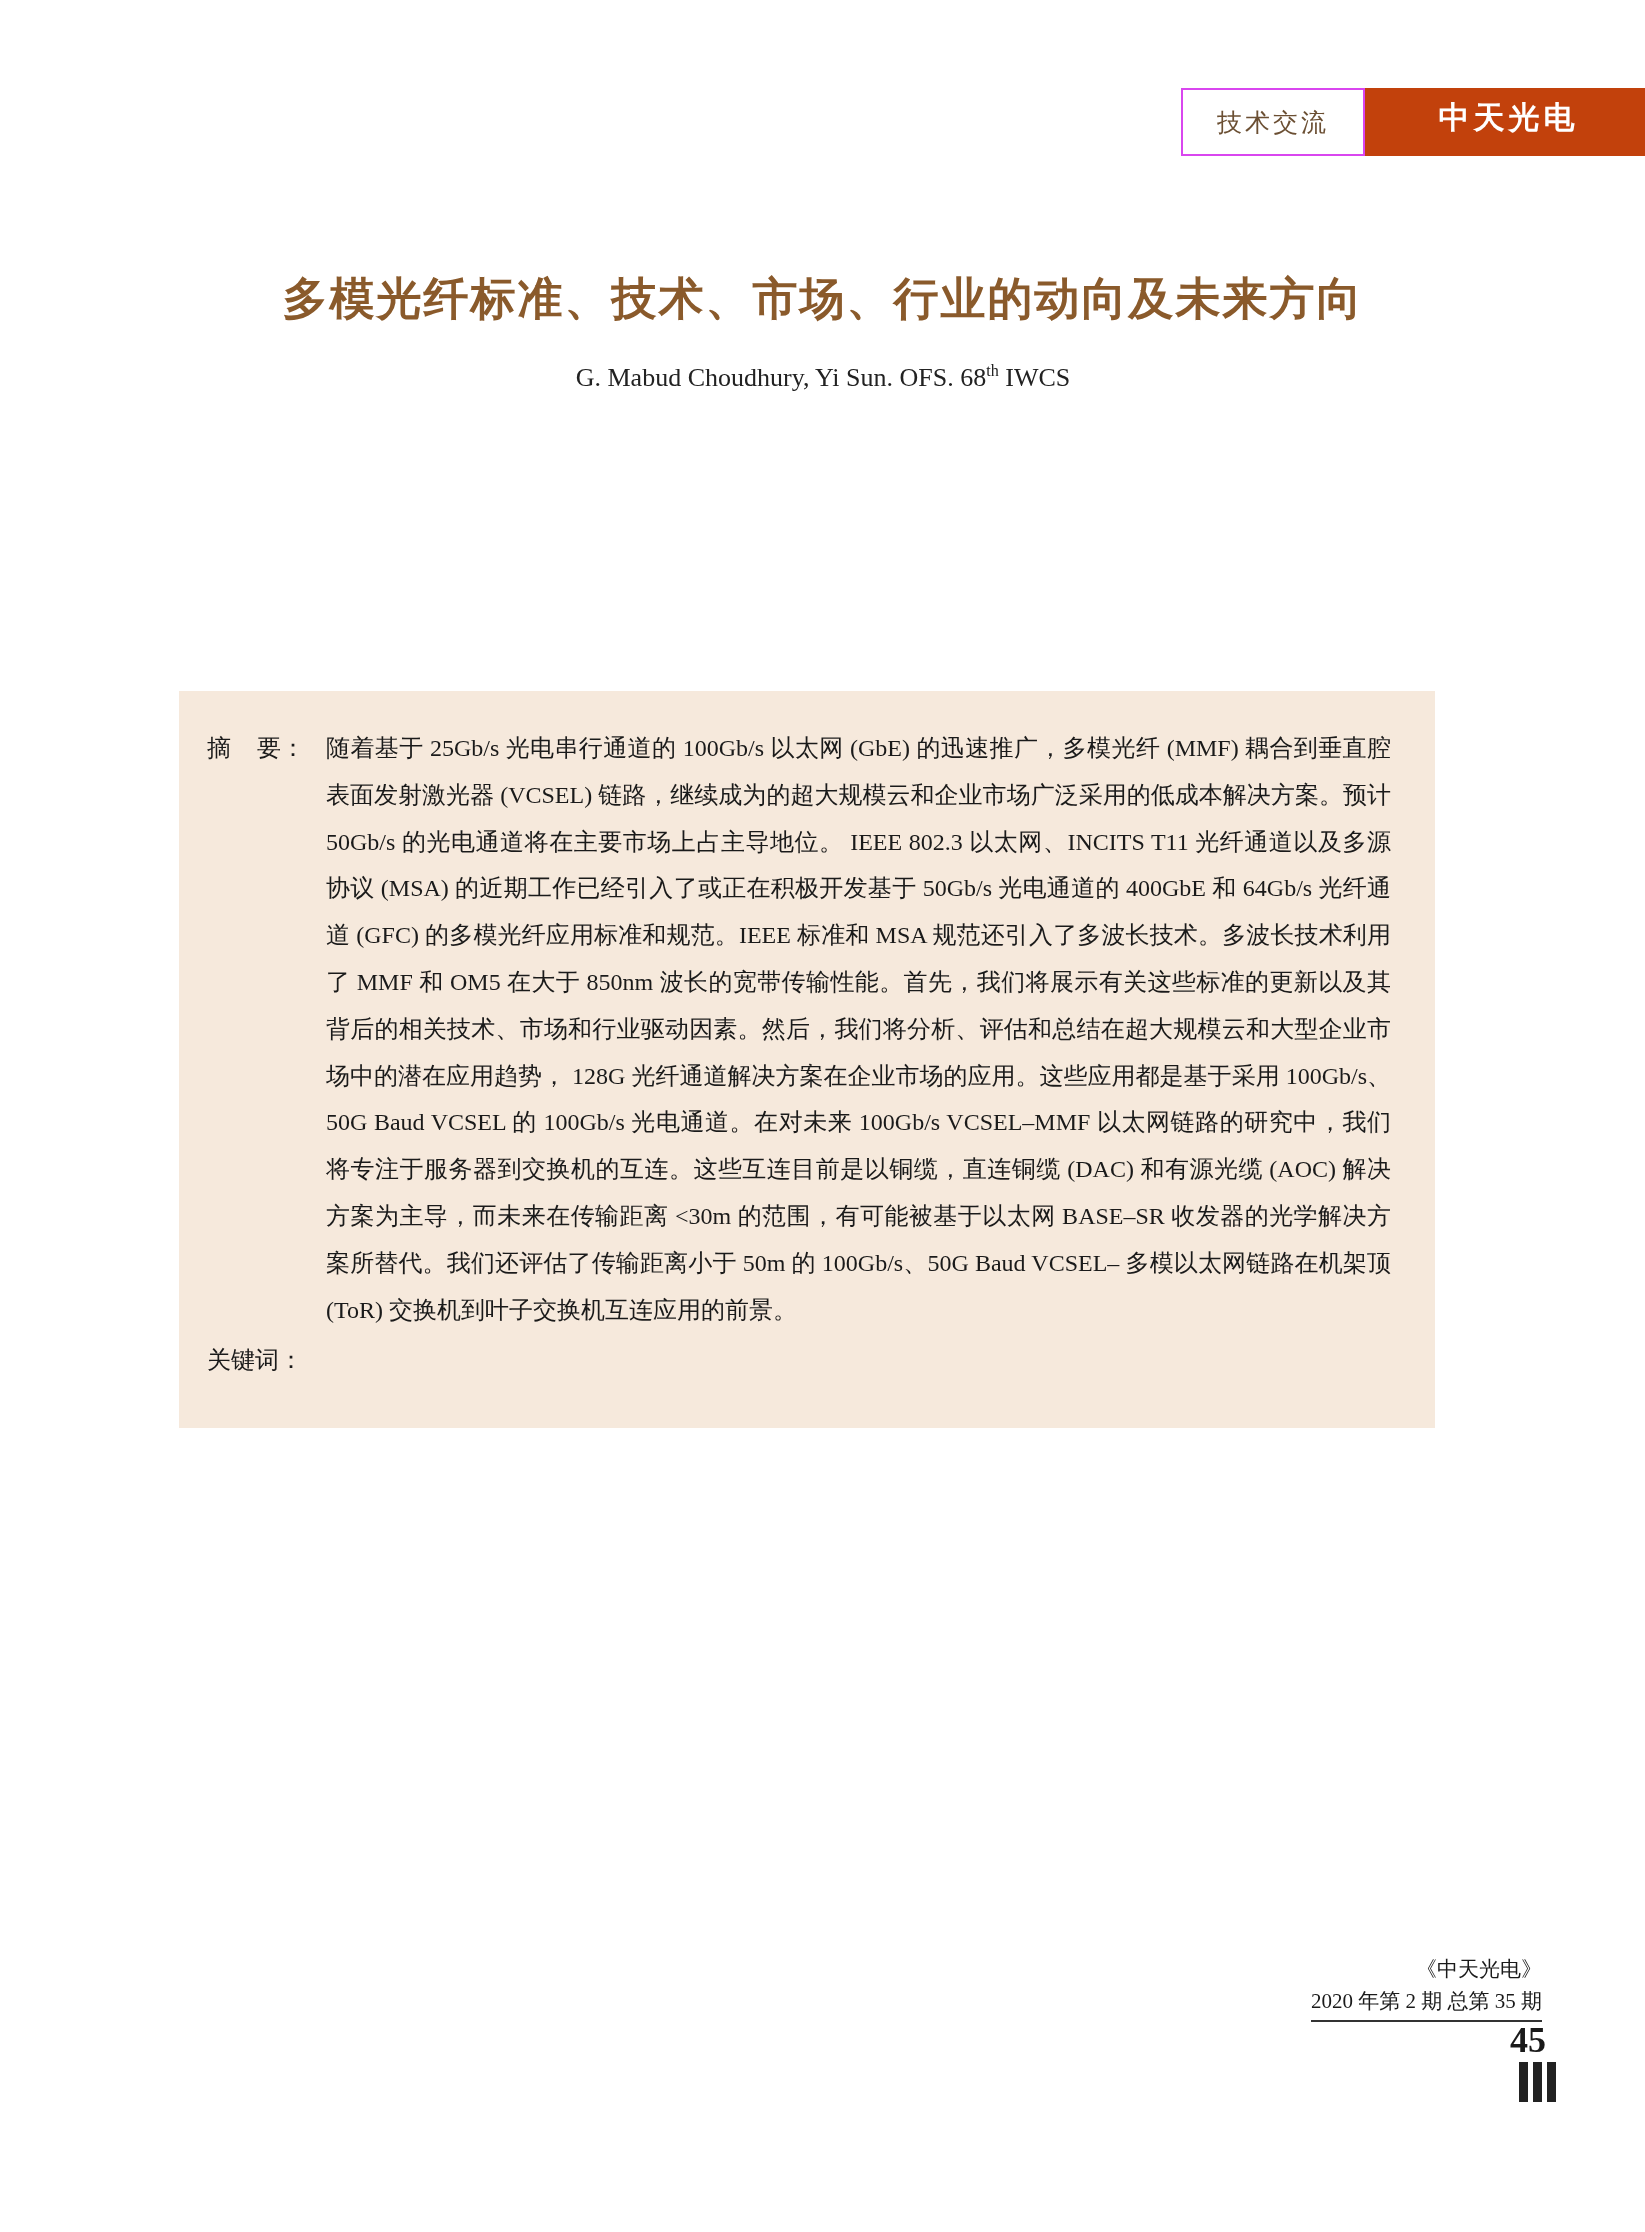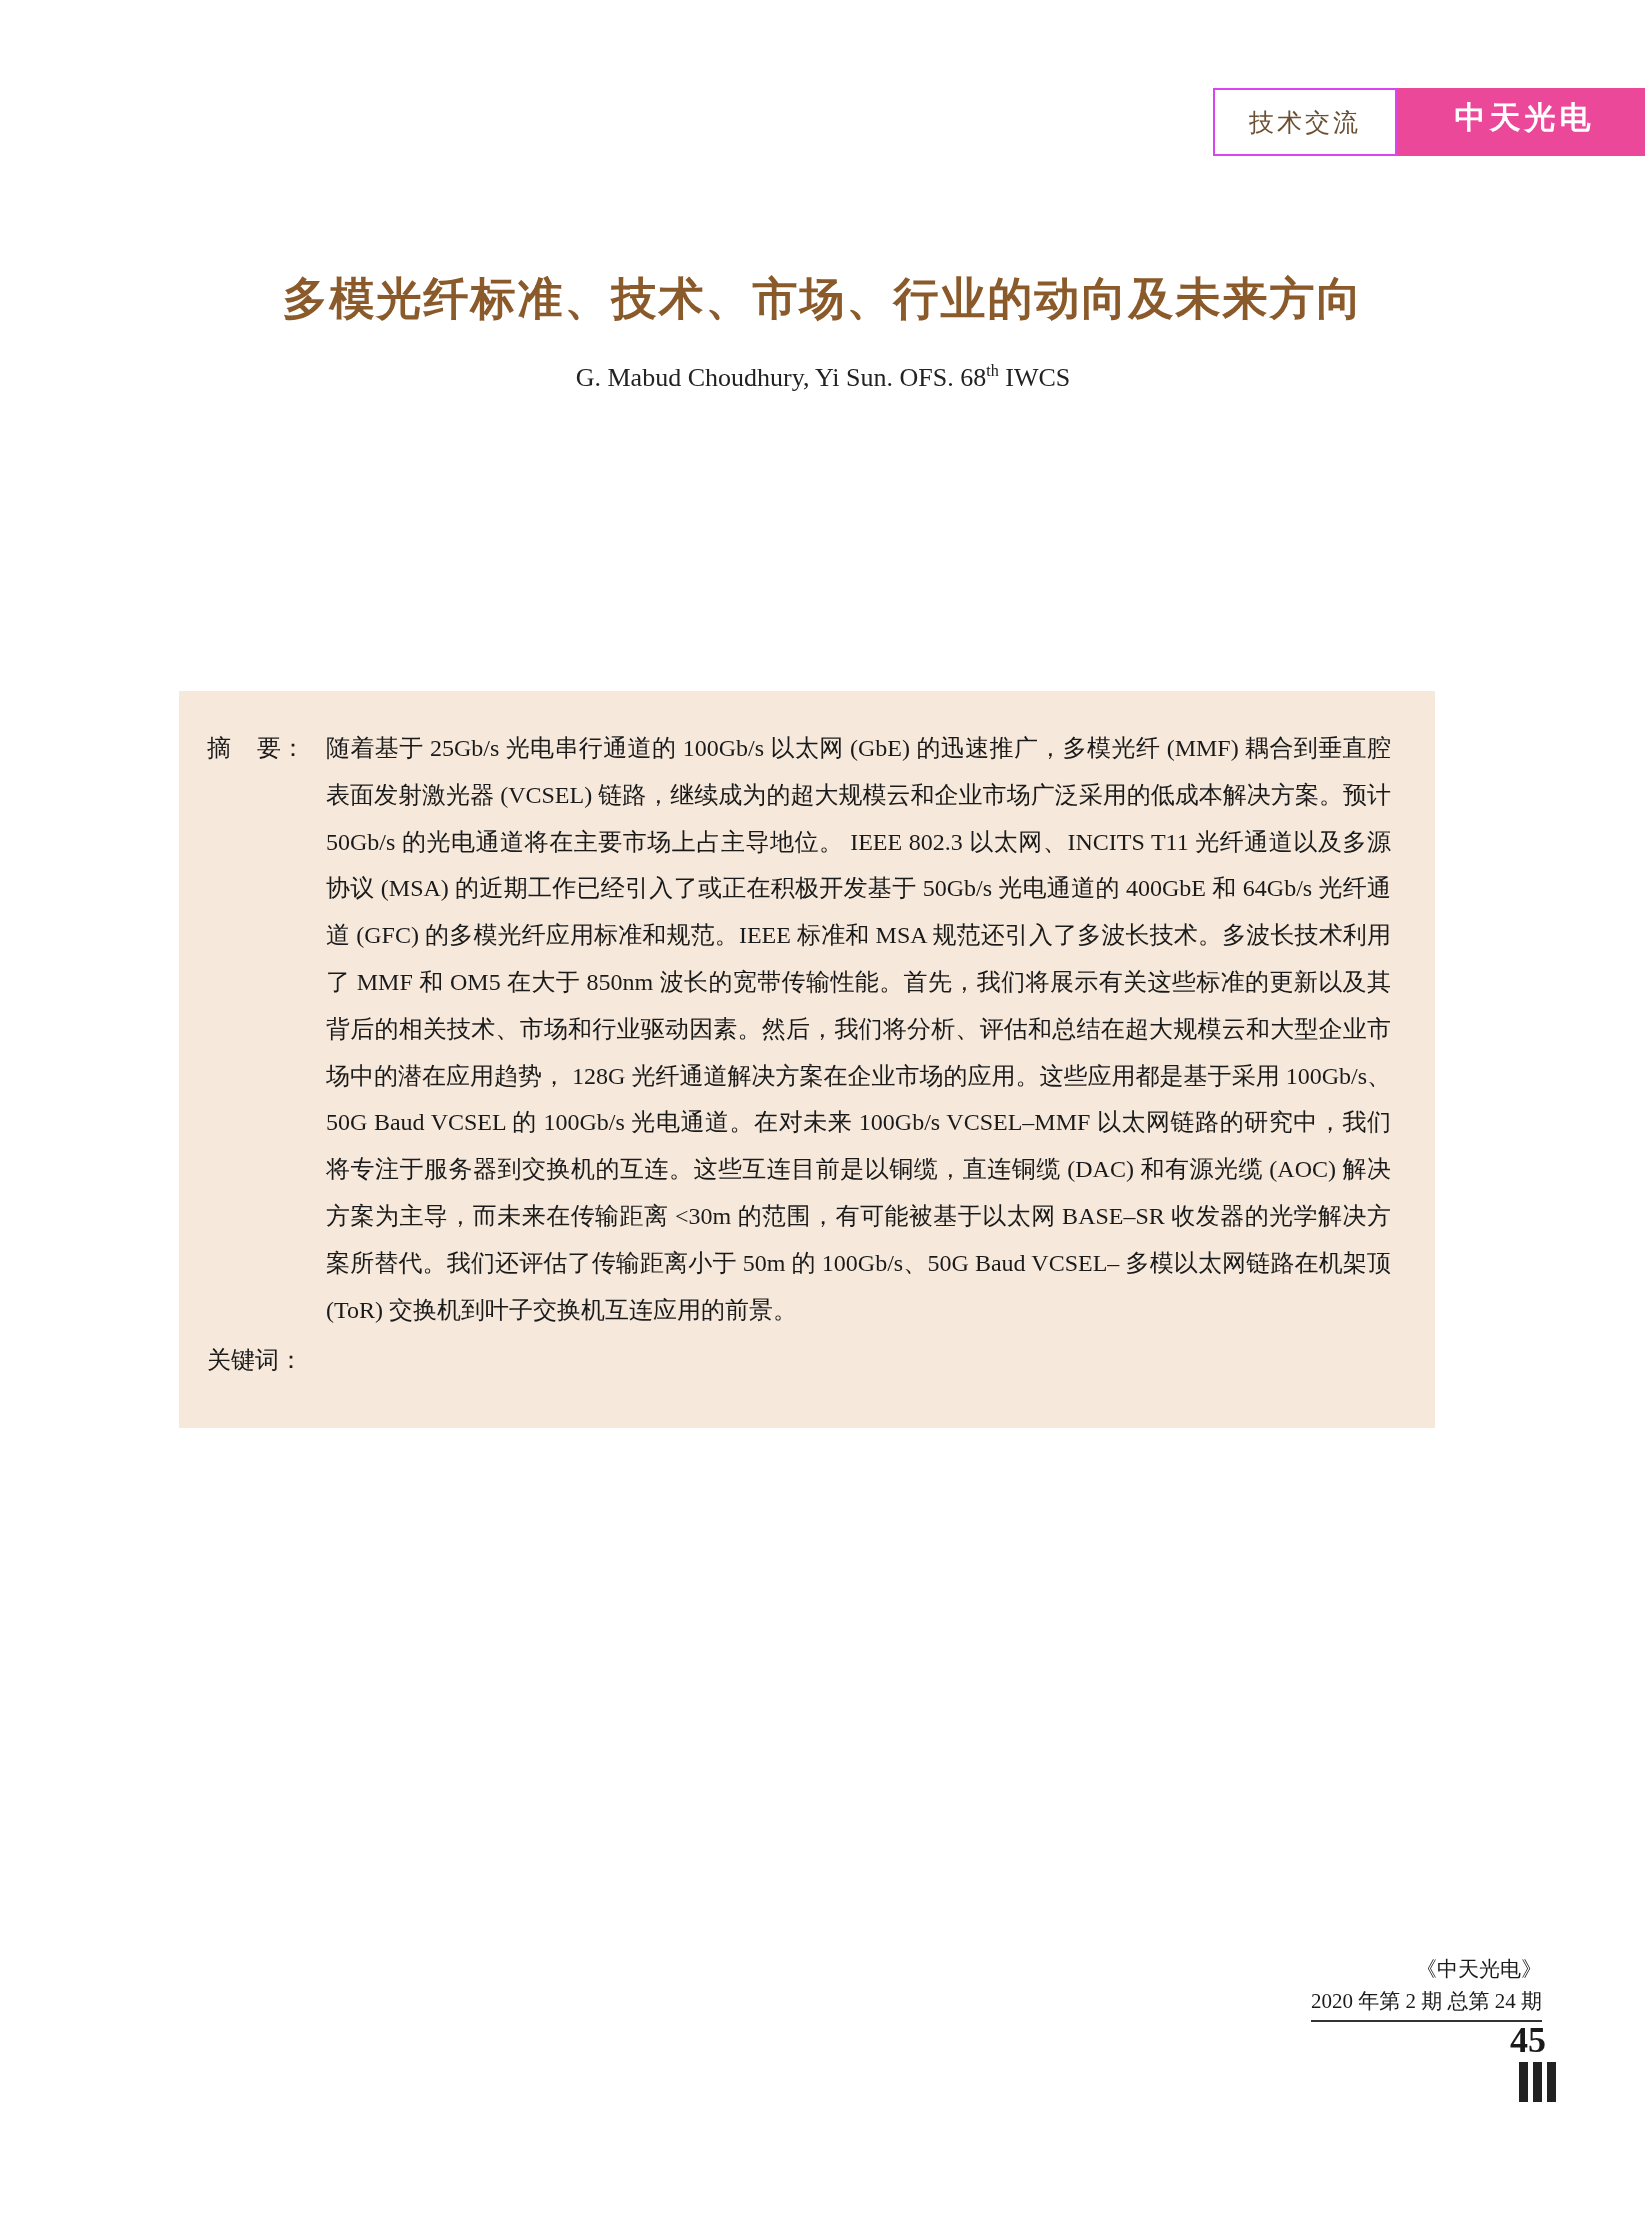--- a/index.html
+++ b/index.html
@@ -39,29 +39,29 @@
     letter-spacing: 3px;
     display: flex;
     align-items: center;
     justify-content: center;
     padding: 0 34px;
     box-sizing: border-box;
     font-family: "Liberation Sans", sans-serif;
     background: #ffffff;
   }
   .header-brand {
-    background: #ec4899;
+    background: #c2410c;
     color: #ffffff;
     font-size: 31px;
     letter-spacing: 4px;
     display: flex;
     align-items: center;
     justify-content: center;
     padding: 0 40px 8px 46px;
-    width: 249px;
+    width: 281px;
     box-sizing: border-box;
     font-family: "Liberation Serif", serif;
     font-weight: bold;
   }
 
   
   .title-wrap {
     position: absolute;
     top: 269px;
     left: 0;
@@ -212,21 +212,21 @@
 
   <div class="abs-row keyword-row">
     <div class="abs-label">关键词：</div>
   </div>
 
 </div>
 
 <div class="footer">
   <div class="footer-text">
     <span class="footer-journal">《中天光电》</span>
-    <span class="footer-issue">2020 年第 2 期 总第 24 期</span>
+    <span class="footer-issue">2020 年第 2 期 总第 35 期</span>
   </div>
   <div class="footer-page">45</div>
   <div class="footer-bars">
     <i></i>
       <i></i>
       <i></i>
   </div>
 </div>
 
 

